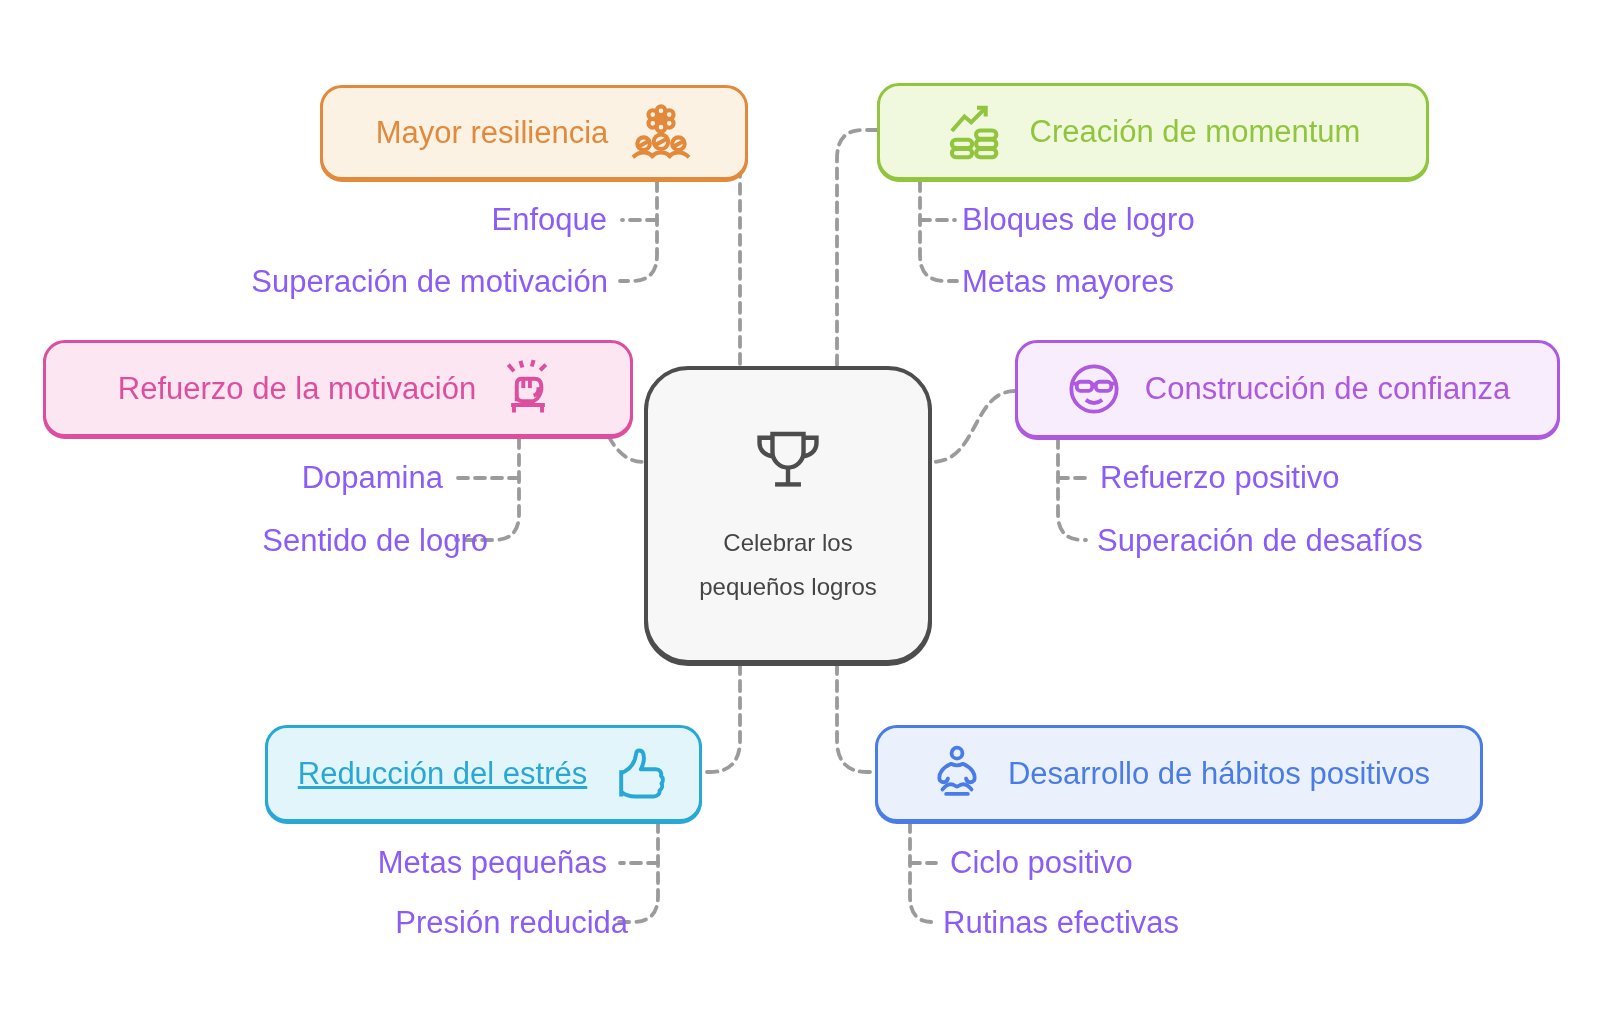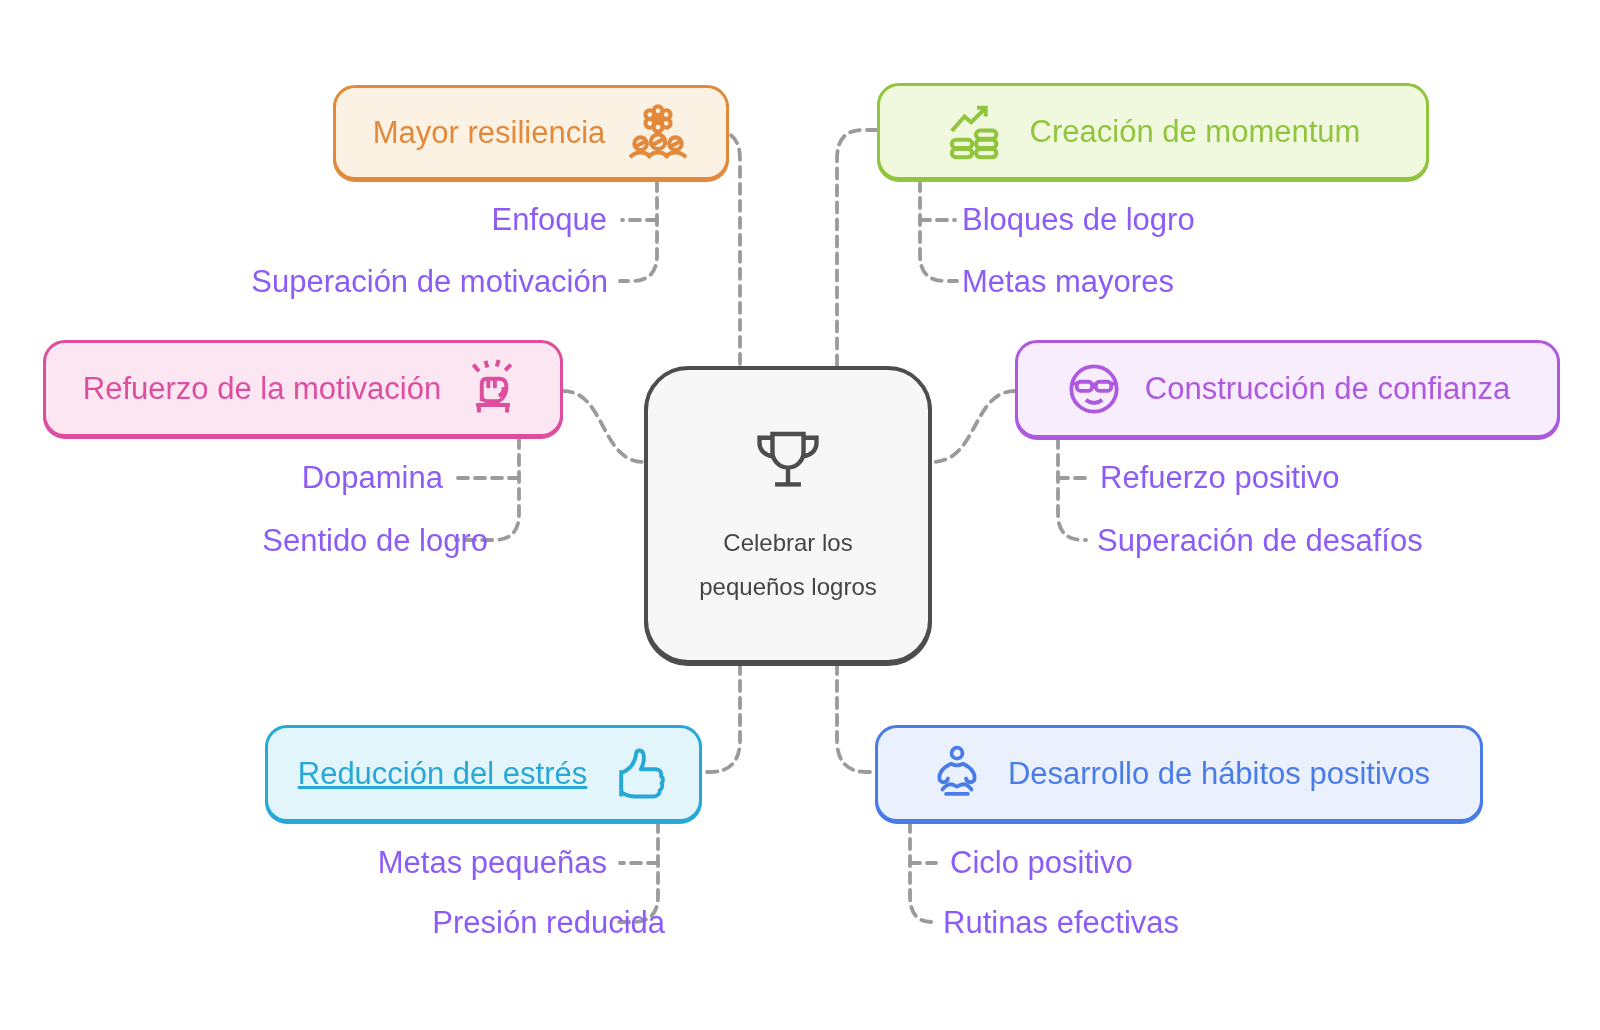--- a/index.html
+++ b/index.html
@@ -76,21 +76,21 @@
         <path d="M20 10 H44 V24 a12 12 0 0 1 -24 0 Z"></path>
         <path d="M20 13 H10 v4 c0 6 5 10 10 10"></path>
         <path d="M44 13 H54 v4 c0 6 -5 10 -10 10"></path>
         <path d="M32 36 V48"></path>
         <path d="M22 49 H42"></path>
       </svg>
     </span>
     <div class="center-label">Celebrar los pequeños logros</div>
   </div>
 
-  <div class="branch" style="left: 333px; top: 85px; width: 396px; height: 95px; --accent: #E2893B; --bg: #FCF2E4;">
+  <div class="branch" style="left: 320px; top: 85px; width: 428px; height: 95px; --accent: #E2893B; --bg: #FCF2E4;">
     <span class="b-label">Mayor resiliencia</span>
     <span class="b-icon">
       <svg width="62" height="60" viewBox="0 0 64 62" fill="none" stroke="currentColor" stroke-width="4.2">
         <circle cx="32" cy="8" r="4.5"></circle>
         <circle cx="40.5" cy="12" r="4.5"></circle>
         <circle cx="40.5" cy="21" r="4.5"></circle>
         <circle cx="32" cy="25" r="4.5"></circle>
         <circle cx="23.5" cy="21" r="4.5"></circle>
         <circle cx="23.5" cy="12" r="4.5"></circle>
         <circle cx="32" cy="16.5" r="2"></circle>
@@ -115,21 +115,21 @@
         <rect x="6" y="39" width="21" height="8.5" rx="4.2"></rect>
         <rect x="6" y="48.5" width="21" height="8.5" rx="4.2"></rect>
         <rect x="31" y="29.5" width="21" height="8.5" rx="4.2"></rect>
         <rect x="31" y="39" width="21" height="8.5" rx="4.2"></rect>
         <rect x="31" y="48.5" width="21" height="8.5" rx="4.2"></rect>
       </svg>
     </span>
     <span class="b-label">Creación de momentum</span>
   </div>
 
-  <div class="branch" style="left: 43px; top: 340px; width: 520px; height: 97px; --accent: #DD4F9E; --bg: #FBE6F2;">
+  <div class="branch" style="left: 43px; top: 340px; width: 590px; height: 97px; --accent: #DD4F9E; --bg: #FBE6F2;">
     <span class="b-label">Refuerzo de la motivación</span>
     <span class="b-icon">
       <svg width="60" height="62" viewBox="0 0 64 66" fill="none" stroke="currentColor" stroke-width="4.2">
         <path d="M17 14 L11 7"></path>
         <path d="M26 10 L24 3"></path>
         <path d="M36 9 L38 2"></path>
         <path d="M45 13 L51 7"></path>
         <path d="M20 46 V28 q0 -6 5 -6 h14 q6 0 7 6 q1 7 -2 12 q-2 4 -6 6 h-12 q-6 0 -6 -6"></path>
         <path d="M27 22 v10"></path>
         <path d="M34 22 v10"></path>
@@ -184,18 +184,18 @@
   <div class="child" style="left:962px;top:201px;">Bloques de logro</div>
   <div class="child" style="left:962px;top:263px;">Metas mayores</div>
 
   <div class="child r-align" style="right:1157px;top:459px;">Dopamina</div>
   <div class="child r-align" style="right:1112px;top:522px;">Sentido de logro</div>
 
   <div class="child" style="left:1100px;top:459px;">Refuerzo positivo</div>
   <div class="child" style="left:1097px;top:522px;text-align:center;">Superación de desafíos</div>
 
   <div class="child r-align" style="right:993px;top:844px;">Metas pequeñas</div>
-  <div class="child r-align" style="right:935px;top:904px;">Presión reducida</div>
+  <div class="child r-align" style="right:972px;top:904px;">Presión reducida</div>
 
   <div class="child" style="left:950px;top:844px;">Ciclo positivo</div>
   <div class="child" style="left:943px;top:904px;">Rutinas efectivas</div>
 
 </div>
 
 </body></html>

